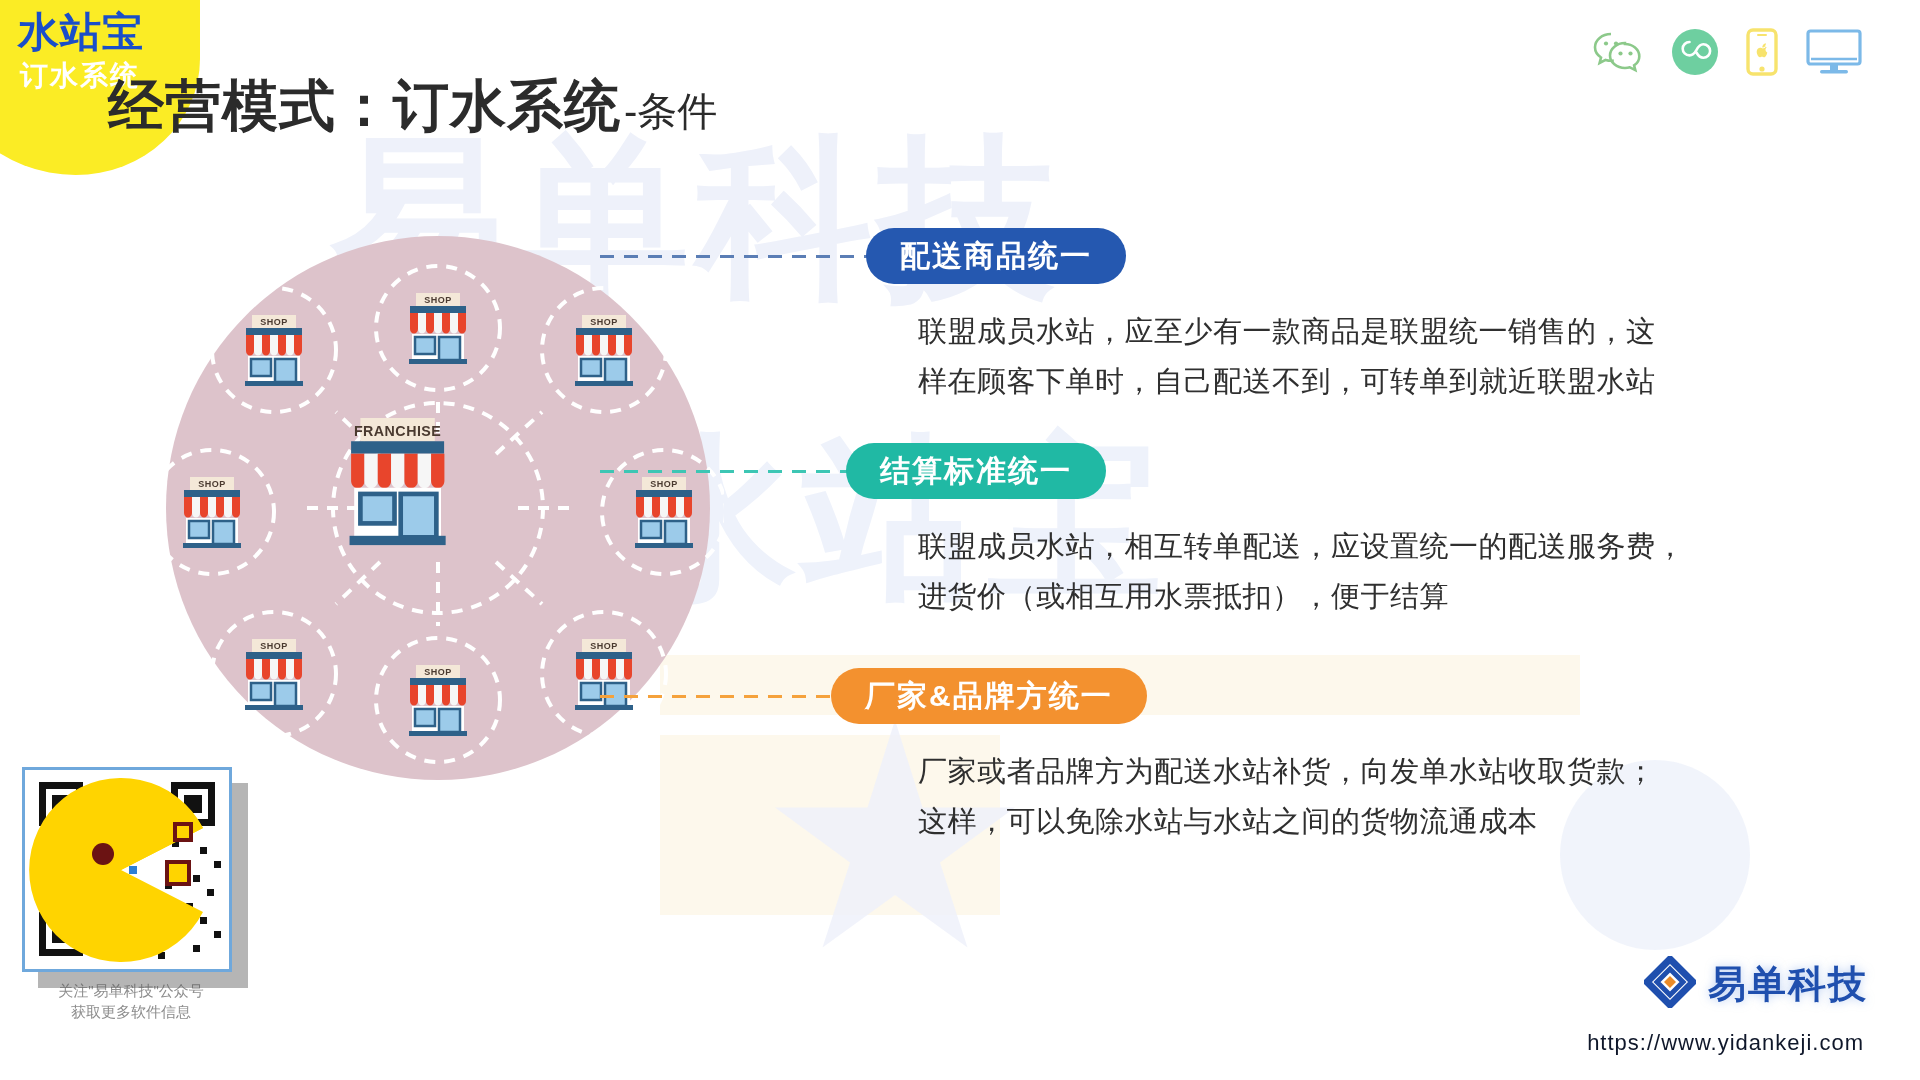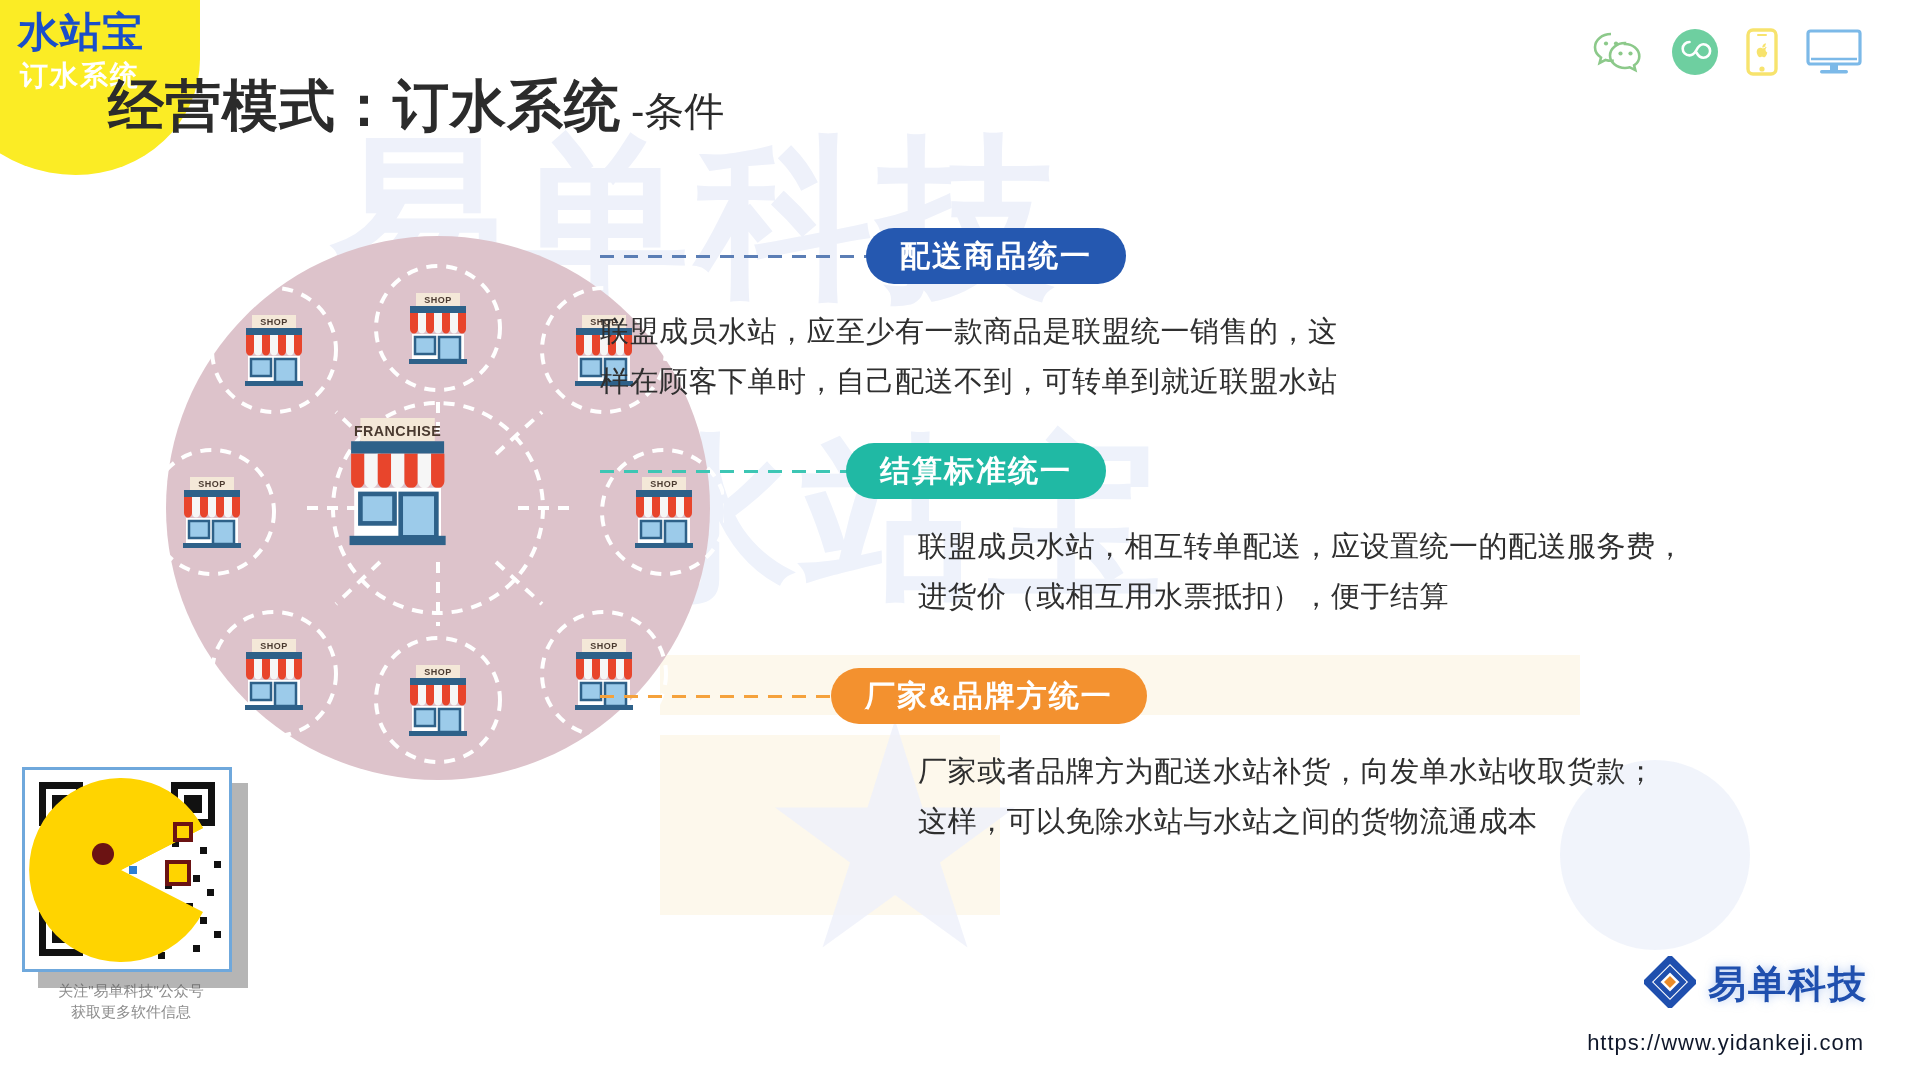--- a/index.html
+++ b/index.html
@@ -108,21 +108,21 @@
     font-size: 56px;
     font-weight: 900;
     color: #2b2b2b;
     letter-spacing: 1px;
     line-height: 1;
   }
   .title-sub {
     font-size: 40px;
     font-weight: 400;
     color: #2b2b2b;
-    margin-left: 10px;
+    margin-left: 3px;
     line-height: 1;
   }
 
   
   .platform-icons {
     position: absolute;
     top: 28px;
     right: 58px;
     display: flex;
     align-items: center;
@@ -190,20 +190,21 @@
     letter-spacing: 2px;
     white-space: nowrap;
     margin-left: -4px;
   }
   .pill-blue   { background: #2558b0; }
   .pill-teal   { background: #20b9a4; }
   .pill-orange { background: #f3912f; }
 
   .sec-body {
     margin-top: 22px;
+    margin-left: 318px;
     font-size: 29px;
     line-height: 50px;
     color: #2f2f2f;
     white-space: pre-line;
     letter-spacing: 0.5px;
   }
   .sec-2 .sec-body { margin-left: 318px; }
   .sec-3 .sec-body { margin-left: 318px; }
 
   

